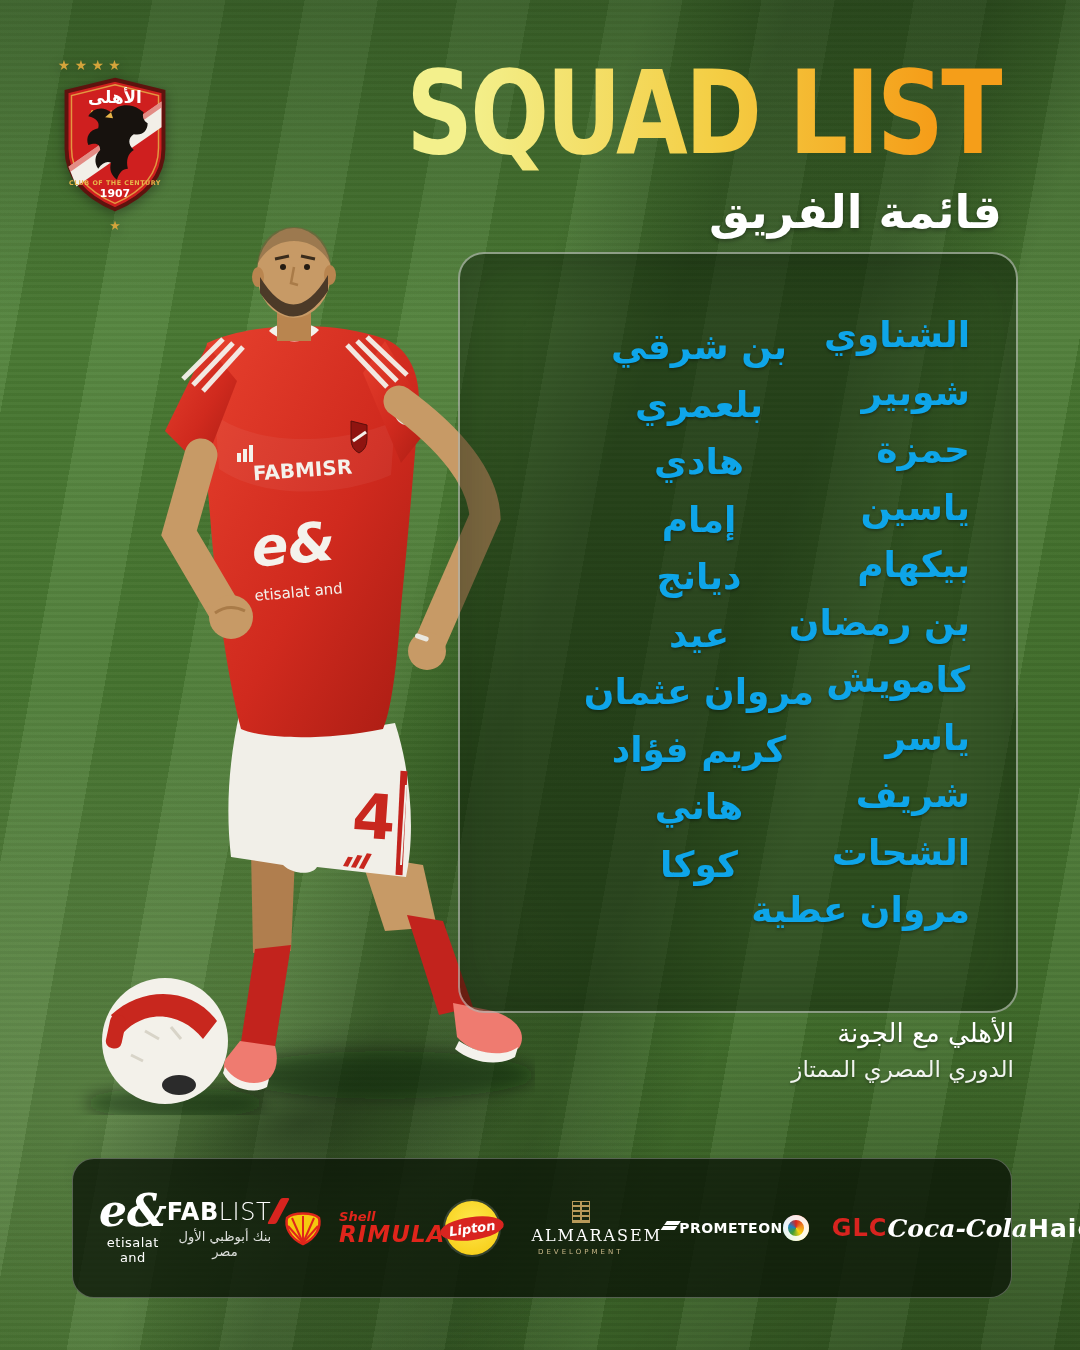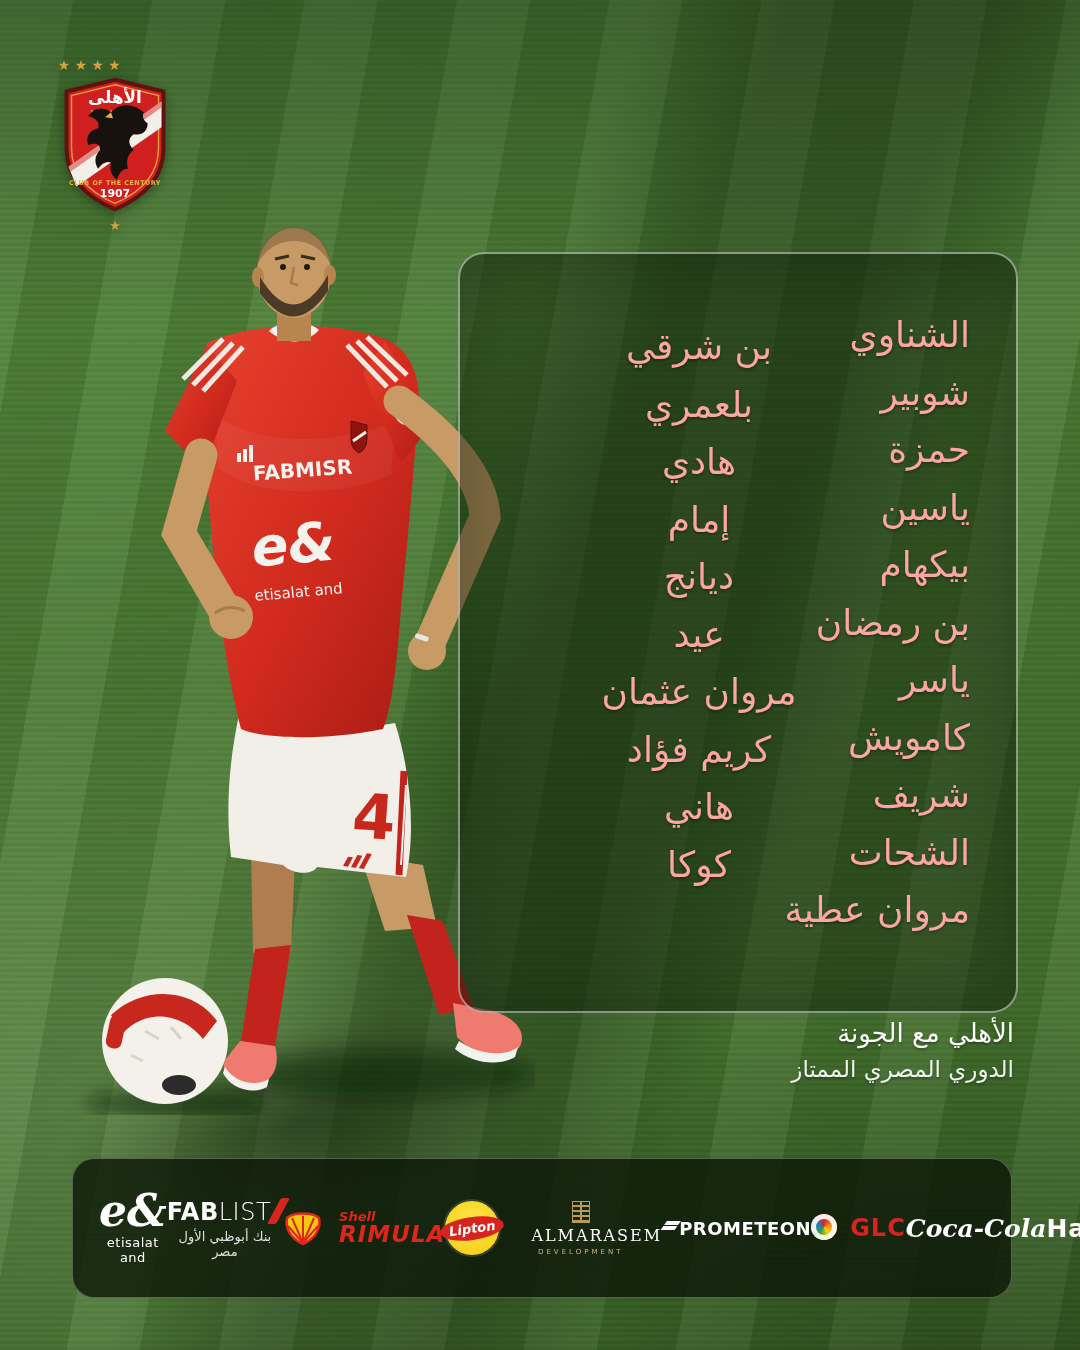--- a/index.html
+++ b/index.html
@@ -43,21 +43,21 @@
     text-shadow:0 2px 4px rgba(0,0,0,0.35);
   }
   
   .panel{
     position:absolute;left:458px;top:252px;width:556px;height:757px;
     border-radius:26px;
     background:rgba(16,30,10,0.40);
     border:2px solid rgba(255,255,255,0.45);
     box-shadow:inset 0 0 60px rgba(0,20,0,0.25);
   }
-  .col{position:absolute;direction:rtl;color:#fca5a5;font-weight:400;font-size:36px;}
+  .col{position:absolute;direction:rtl;color:#0ea5e9;font-weight:700;font-size:36px;}
   .col .player-name{height:57.5px;line-height:57.5px;white-space:nowrap;text-shadow:0 2px 3px rgba(0,0,0,0.30);}
   .col-first{top:52px;right:46px;text-align:right;}
   .col-second{top:64px;left:99px;width:280px;text-align:center;}
   
   .context{position:absolute;right:66px;top:1018px;text-align:right;direction:rtl;color:#fff;}
   .context .line1{font-size:26px;font-weight:400;text-shadow:0 2px 3px rgba(0,0,0,0.3);}
   .context .line2{font-size:23px;font-weight:400;opacity:0.92;margin-top:8px;text-shadow:0 2px 3px rgba(0,0,0,0.3);}
   
   .sponsors{
     position:absolute;left:72px;top:1158px;width:940px;height:140px;
@@ -78,23 +78,23 @@
   .shell-text{color:#e0251b;text-align:left;}
   .shell-brand{font-size:13px;font-weight:700;font-style:italic;line-height:1;}
   .shell-product{font-size:23px;font-weight:800;font-style:italic;letter-spacing:1px;line-height:1;}
   .lipton-badge{width:54px;height:54px;border-radius:50%;background:radial-gradient(circle at 50% 40%,#ffe84d,#f5c90f);display:flex;align-items:center;justify-content:center;box-shadow:0 0 0 2px rgba(255,255,255,0.15);}
   .lipton-oval{background:#d8241f;color:#fff;font-style:italic;font-weight:700;font-size:13px;padding:4px 9px;border-radius:50%;transform:rotate(-8deg);}
   .alm-icon{width:16px;height:20px;margin-bottom:3px;background:
      linear-gradient(#b89a5a,#b89a5a) 50% 0/2px 20px no-repeat,
      repeating-linear-gradient(0deg,#b89a5a 0 2px,transparent 2px 5px);border:1px solid #b89a5a;}
   .alm-name{font-family:"DejaVu Serif","Liberation Serif",serif;font-size:16px;letter-spacing:2px;padding-left:32px;}
   .alm-sub{font-size:7px;letter-spacing:3px;color:#cbb98a;margin-top:3px;}
-  .pro-name{font-size:18px;font-weight:800;letter-spacing:0.5px;display:flex;align-items:center;}
+  .pro-name{font-size:14px;font-weight:800;letter-spacing:0.5px;display:flex;align-items:center;}
   .pro-flag{display:inline-block;width:14px;height:4px;background:#fff;transform:skewX(-35deg);margin-right:3px;box-shadow:0 -5px 0 #fff;}
-  .glc-wrap{display:flex;gap:13px;}
+  .glc-wrap{display:flex;align-items:center;gap:23px;}
   .glc-wheel{width:26px;height:26px;border-radius:50%;background:conic-gradient(#d8241f,#f08a1d,#f4d20f,#3f9c35,#1e7fc1,#d8241f);box-shadow:inset 0 0 0 5px rgba(255,255,255,0.9);}
   .glc-name{color:#d8241f;font-size:24px;font-weight:900;letter-spacing:1px;}
   .coke{font-family:"DejaVu Serif","Liberation Serif",serif;font-style:italic;font-weight:700;font-size:25px;white-space:nowrap;}
   .haier{font-size:25px;font-weight:700;letter-spacing:1px;}
   
   svg text{font-family:"DejaVu Sans","Liberation Sans",sans-serif;}
   .player-svg{position:absolute;left:55px;top:215px;width:480px;height:900px;}
 </style>
 </head>
 <body>
@@ -222,31 +222,35 @@
     <text x="65" y="60" font-size="6.5" font-weight="700" fill="#e7b54a" text-anchor="middle" letter-spacing="1">AL AHLY FC</text>
     <path fill="#17120e" d="M90,54 C80,47 67,49 61,57 C53,50 42,53 38,61 C46,63 50,67 48,73 C39,75 35,82 38,90 C46,87 50,89 50,95 C44,101 44,108 48,114 C52,108 57,106 61,108 C59,114 61,121 67,125 C69,118 73,114 78,114 C76,105 78,99 84,95 C78,89 78,83 84,79 C92,81 98,76 98,68 C94,66 92,61 94,57 Z"></path>
     <path d="M61,57 l-6,5 l8,1 Z" fill="#e7b54a"></path>
     <text x="65" y="130" font-size="6.5" font-weight="700" fill="#e7b54a" text-anchor="middle" letter-spacing="0.5">CLUB OF THE CENTURY</text>
     <text x="65" y="143" font-size="11" font-weight="700" fill="#ffffff" text-anchor="middle">1907</text>
     <g>
         <text x="65" y="176" font-size="13" fill="#d3a43b" text-anchor="middle">★</text>
       </g>
   </svg>
 
+  <div class="header">
+    <div class="title">SQUAD LIST</div>
+    <div class="subtitle">قائمة الفريق</div>
+  </div>
 
   <div class="panel">
     <div class="col col-first">
         <div class="player-name">الشناوي</div>
         <div class="player-name">شوبير</div>
         <div class="player-name">حمزة</div>
         <div class="player-name">ياسين</div>
         <div class="player-name">بيكهام</div>
         <div class="player-name">بن رمضان</div>
+        <div class="player-name">كامويش</div>
         <div class="player-name">ياسر</div>
-        <div class="player-name">كامويش</div>
         <div class="player-name">شريف</div>
         <div class="player-name">الشحات</div>
         <div class="player-name">مروان عطية</div>
       </div>
     <div class="col col-second">
         <div class="player-name">بن شرقي</div>
         <div class="player-name">بلعمري</div>
         <div class="player-name">هادي</div>
         <div class="player-name">إمام</div>
         <div class="player-name">ديانج</div>

